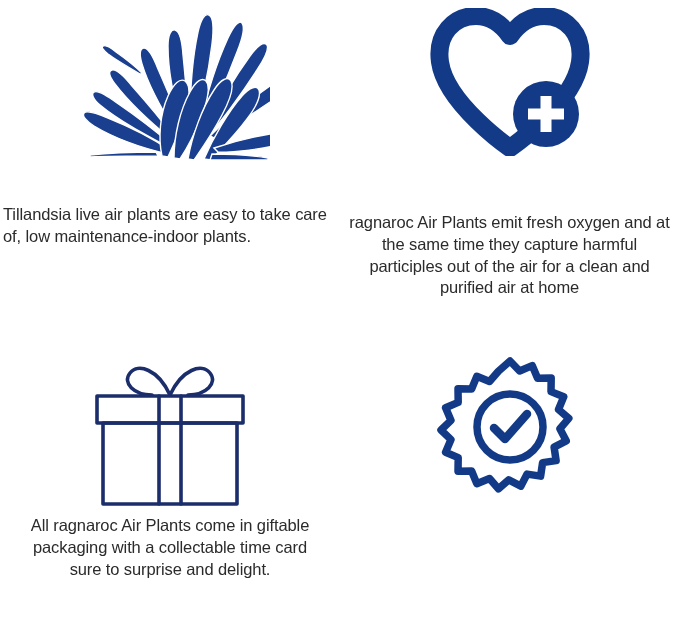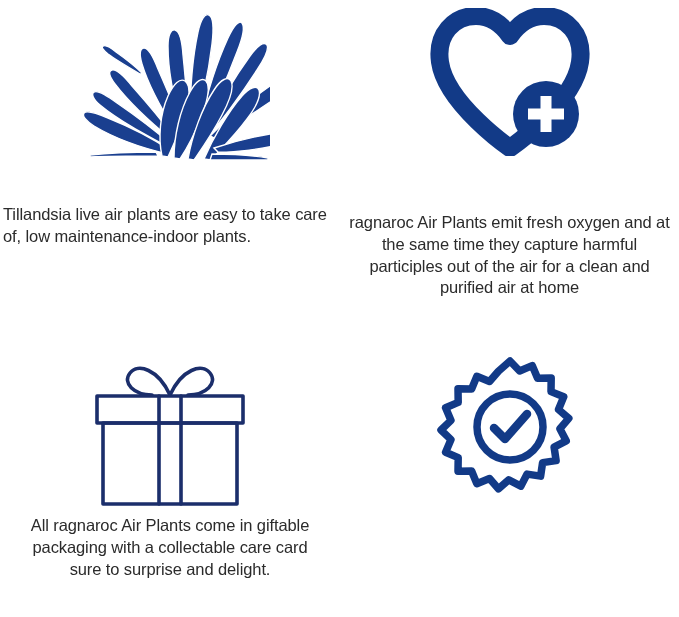--- a/index.html
+++ b/index.html
@@ -142,21 +142,21 @@
           <rect x="7" y="41" width="146" height="27"></rect>
 
           <rect x="13" y="68" width="134" height="81"></rect>
 
           <path d="M69 41 L69 68 M91 41 L91 68"></path>
 
           <path d="M69 68 L69 149 M91 68 L91 149"></path>
         </g>
       </svg>
     </div>
-    <div class="caption">All ragnaroc Air Plants come in giftable packaging with a collectable care card sure to surprise and delight.</div>
+    <div class="caption">All ragnaroc Air Plants come in giftable packaging with a collectable time card sure to surprise and delight.</div>
   </div>
 
   <div class="panel p4">
     <div class="icon-area">
       <svg width="150" height="150" viewBox="0 0 150 150" aria-label="rosette seal with checkmark">
 
         <path id="rosette" d="M75 6
                  L84.6 16.0 L97.2 10.6 L102.6 23.2 L116.2 23.0 L116.0 36.6
                  L128.7 41.8 L123.5 54.5 L133.8 63.4 L124.9 73.7 L131.2 85.8
                  L119.1 92.1 L121.1 105.6 L107.6 107.6 L105.6 121.1 L92.1 119.1

